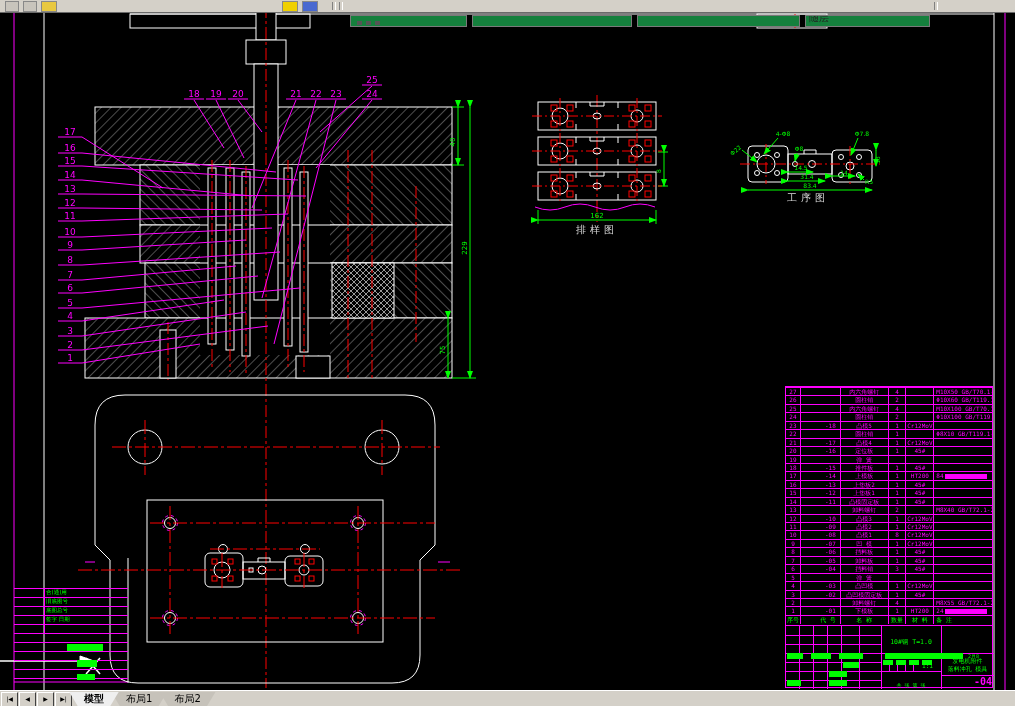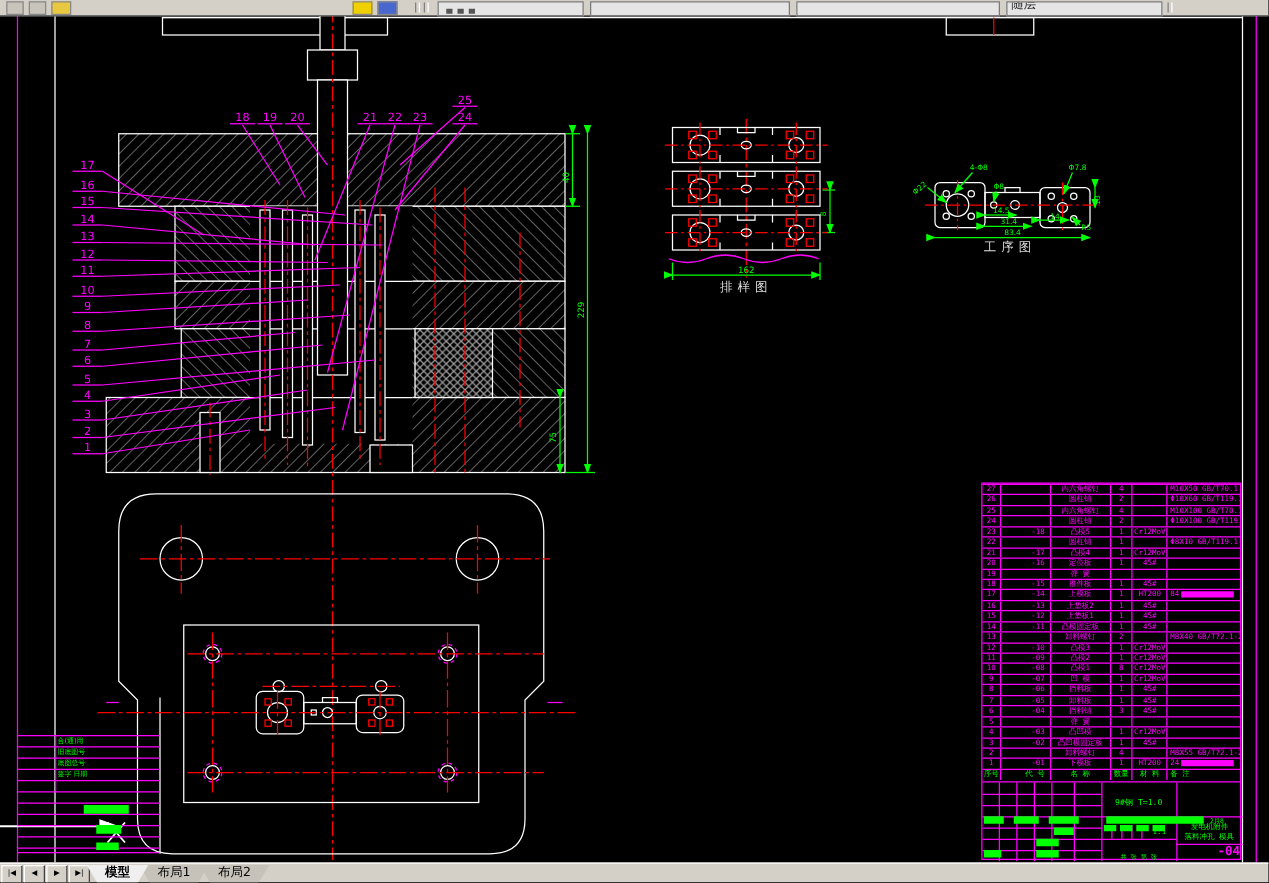--- a/index.html
+++ b/index.html
@@ -3,21 +3,21 @@
 <meta charset="utf-8">
 <style>
   html,body{margin:0;padding:0;background:#000;}
   .screen{position:relative;width:1015px;height:706px;overflow:hidden;background:#000;
           font-family:"DejaVu Sans",sans-serif;}
   
   .toolbar{position:absolute;left:0;top:0;width:1015px;height:12px;background:#d4d0c8;
            border-bottom:1px solid #6a6a6a;z-index:5;}
   .tb-icon{position:absolute;top:1px;height:9px;border:1px solid #888;background:#c8c4bc;}
   .tb-sep{position:absolute;top:2px;width:2px;height:8px;border-left:1px solid #808080;border-right:1px solid #fff;}
-  .combo{position:absolute;top:1px;height:10px;background:#e5e5e5;border:1px solid #7a7a7a;overflow:hidden;
+  .combo{position:absolute;top:15px;height:10px;background:#15803d;border:1px solid #7a7a7a;overflow:hidden;
          font-size:10px;color:#222;line-height:10px;}
   .combo span{position:relative;top:-3px;left:3px;}
   .smudge{position:absolute;background:#555;}
   
   svg.canvas{position:absolute;left:0;top:0;z-index:1;}
   
   #bom-table{position:absolute;left:785px;top:386px;width:208px;height:302px;
              border:1px solid #FF00FF;z-index:3;box-sizing:border-box;
              font-family:"DejaVu Sans Mono","DejaVu Sans",monospace;}
   .bomrow{position:absolute;left:0;width:206px;display:flex;box-sizing:border-box;
@@ -431,21 +431,21 @@
       <div class="mline" style="left:155px;top:49px;width:53px;height:1px;"></div>
       <div class="mline" style="left:13px;top:0;width:1px;height:63px;"></div>
       <div class="mline" style="left:27px;top:0;width:1px;height:63px;"></div>
       <div class="mline" style="left:41px;top:0;width:1px;height:63px;"></div>
       <div class="mline" style="left:55px;top:0;width:1px;height:63px;"></div>
       <div class="mline" style="left:73px;top:0;width:1px;height:63px;"></div>
       <div class="mline" style="left:103px;top:34px;width:1px;height:11px;"></div>
       <div class="mline" style="left:111px;top:34px;width:1px;height:11px;"></div>
       <div class="mline" style="left:119px;top:34px;width:1px;height:11px;"></div>
       <div class="mline" style="left:127px;top:34px;width:1px;height:11px;"></div>
-      <div class="gtext" style="left:96px;top:12px;width:58px;font-size:6.5px;text-align:center;">9#钢  T=1.0</div>
+      <div class="gtext" style="left:96px;top:12px;width:58px;font-size:6.5px;text-align:center;">10#钢  T=1.0</div>
       <div class="gtext" style="left:182px;top:27px;width:24px;font-size:5px;">2月8</div>
       <div class="gtext" style="left:156px;top:31px;width:51px;font-size:6px;text-align:center;">发电机附件</div>
       <div class="gtext" style="left:156px;top:39px;width:51px;font-size:6px;text-align:center;">落料冲孔 模具</div>
       <div class="gtext" style="left:129px;top:36px;width:25px;font-size:6px;text-align:center;">1:1</div>
       <div class="gtext" style="left:96px;top:56px;width:58px;font-size:5px;text-align:center;">共 张 第 张</div>
       <div class="dno" style="left:166px;top:50px;width:40px;font-size:10px;text-align:right;">-04</div>
     <div class="gblock" style="left: 1px; top: 27px; width: 16px; height: 6px;"></div>
         <div class="gblock" style="left: 25px; top: 27px; width: 20px; height: 6px;"></div>
         <div class="gblock" style="left: 53px; top: 27px; width: 24px; height: 6px;"></div>
         <div class="gblock" style="left: 99px; top: 27px; width: 78px; height: 6px;"></div>

